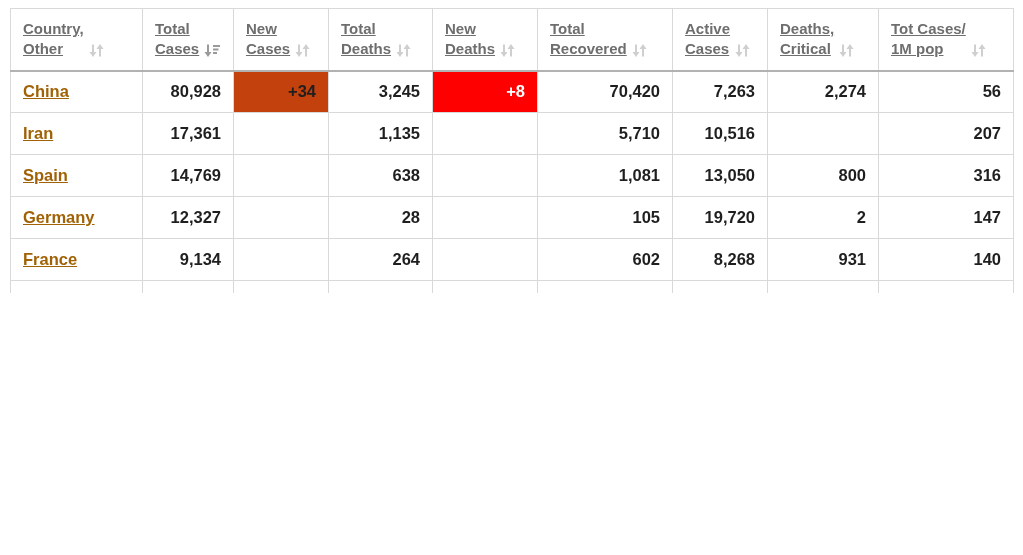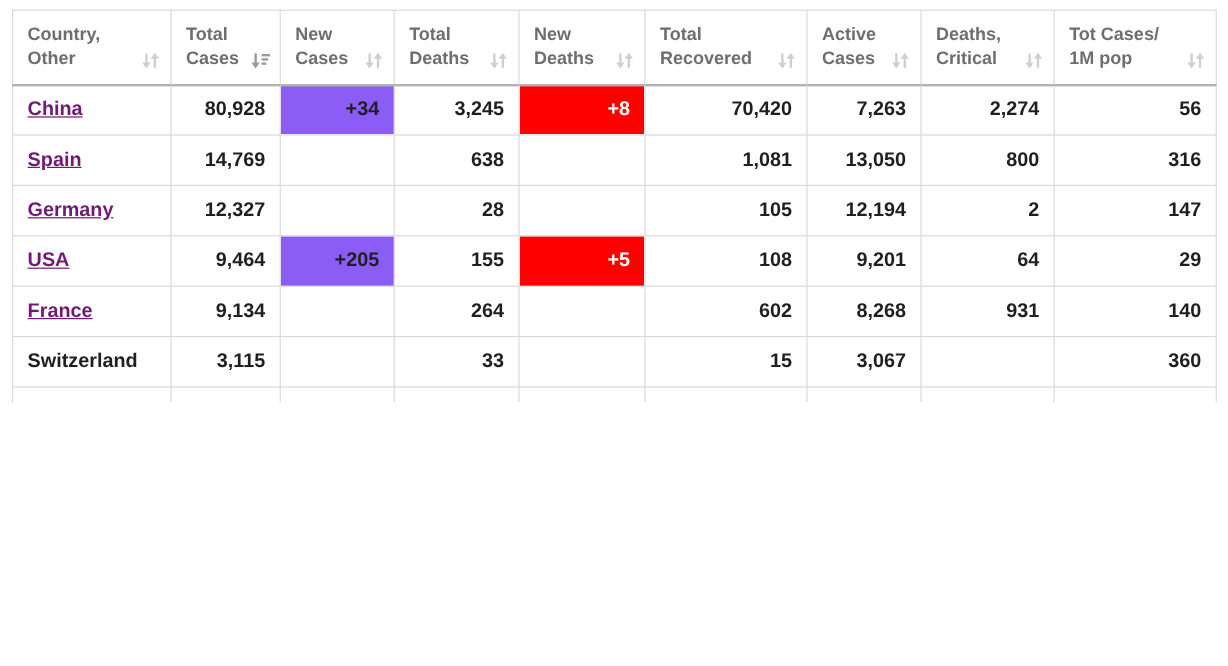--- a/index.html
+++ b/index.html
@@ -35,43 +35,43 @@
     font-size: 15px;
     font-weight: 700;
     text-align: left;
     vertical-align: middle;
     padding: 6px 8px 6px 12px;
     cursor: pointer;
     background: #ffffff;
   }
   .th-flex {
     display: flex;
-    justify-content: space-between;
     align-items: flex-end;
+    text-decoration: underline;
   }
   .th-lines { line-height: 20px; }
   .sort-icon { flex: 0 0 auto; margin-left: 4px; margin-bottom: 1px; }
   tbody td {
     height: 42px;
     font-size: 16.5px;
     font-weight: 700;
     color: #1f1f1f;
     text-align: right;
     padding: 0 12px 0 4px;
     vertical-align: middle;
     background: #ffffff;
   }
   tbody td.cell-country {
     text-align: left;
     padding: 0 4px 0 12px;
   }
-  tbody td.cell-yellow { background: #8b5cf6; }
+  tbody td.cell-yellow { background: #c2410c; }
   tbody td.cell-red { background: #ff0000; color: #ffffff; }
   a.country-link {
-    color: #701a75;
+    color: #a16207;
     text-decoration: underline;
     font-weight: 700;
     cursor: pointer;
   }
   tr.partial-row td { height: 12px; border-bottom: none; }
 </style>
 </head>
 <body>
 
 <div class="table-wrap">
@@ -242,73 +242,62 @@
           <td>80,928</td>
           <td class="cell-yellow">+34</td>
           <td>3,245</td>
           <td class="cell-red">+8</td>
           <td>70,420</td>
           <td>7,263</td>
           <td>2,274</td>
           <td>56</td>
         </tr>
         <tr>
+          <td class="cell-country"><a class="country-link" href="#">Iran</a></td>
+          <td>17,361</td>
+          <td></td>
+          <td>1,135</td>
+          <td></td>
+          <td>5,710</td>
+          <td>10,516</td>
+          <td></td>
+          <td>207</td>
+        </tr>
+        <tr>
           <td class="cell-country"><a class="country-link" href="#">Spain</a></td>
           <td>14,769</td>
           <td></td>
           <td>638</td>
           <td></td>
           <td>1,081</td>
           <td>13,050</td>
           <td>800</td>
           <td>316</td>
         </tr>
         <tr>
           <td class="cell-country"><a class="country-link" href="#">Germany</a></td>
           <td>12,327</td>
           <td></td>
           <td>28</td>
           <td></td>
           <td>105</td>
-          <td>12,194</td>
+          <td>19,720</td>
           <td>2</td>
           <td>147</td>
-        </tr>
-        <tr>
-          <td class="cell-country"><a class="country-link" href="#">USA</a></td>
-          <td>9,464</td>
-          <td class="cell-yellow">+205</td>
-          <td>155</td>
-          <td class="cell-red">+5</td>
-          <td>108</td>
-          <td>9,201</td>
-          <td>64</td>
-          <td>29</td>
         </tr>
         <tr>
           <td class="cell-country"><a class="country-link" href="#">France</a></td>
           <td>9,134</td>
           <td></td>
           <td>264</td>
           <td></td>
           <td>602</td>
           <td>8,268</td>
           <td>931</td>
           <td>140</td>
-        </tr>
-        <tr>
-          <td class="cell-country"><span>Switzerland</span></td>
-          <td>3,115</td>
-          <td></td>
-          <td>33</td>
-          <td></td>
-          <td>15</td>
-          <td>3,067</td>
-          <td></td>
-          <td>360</td>
         </tr>
         <tr class="partial-row">
           <td></td>
           <td></td>
           <td></td>
           <td></td>
           <td></td>
           <td></td>
           <td></td>
           <td></td>

